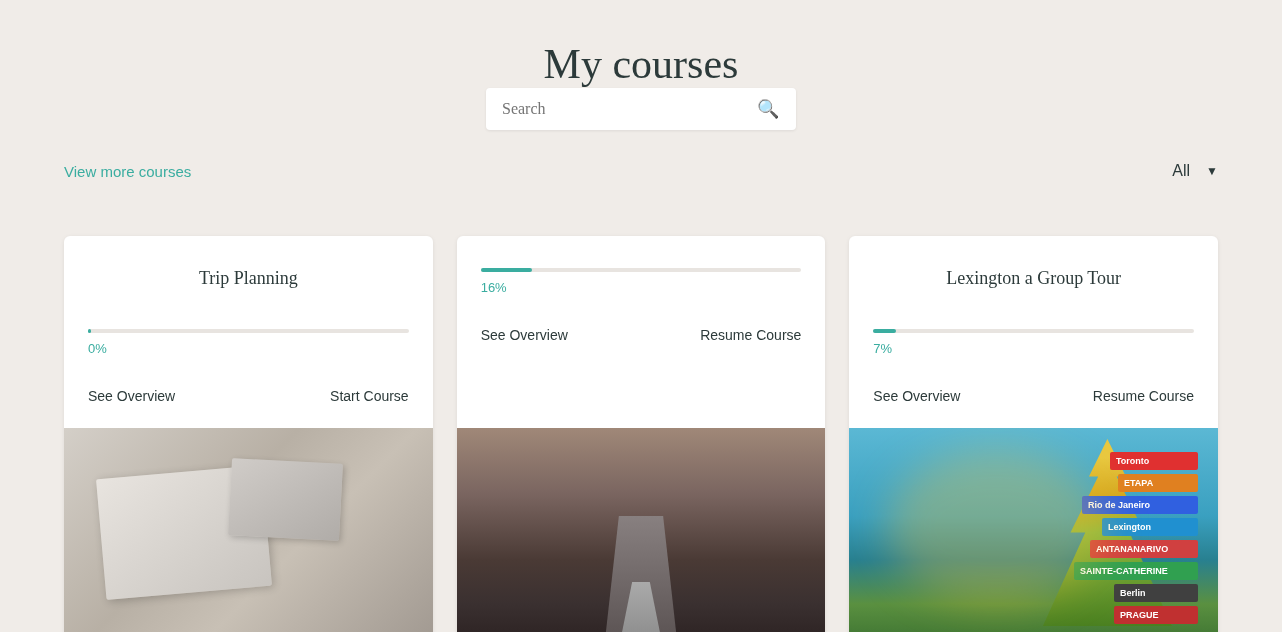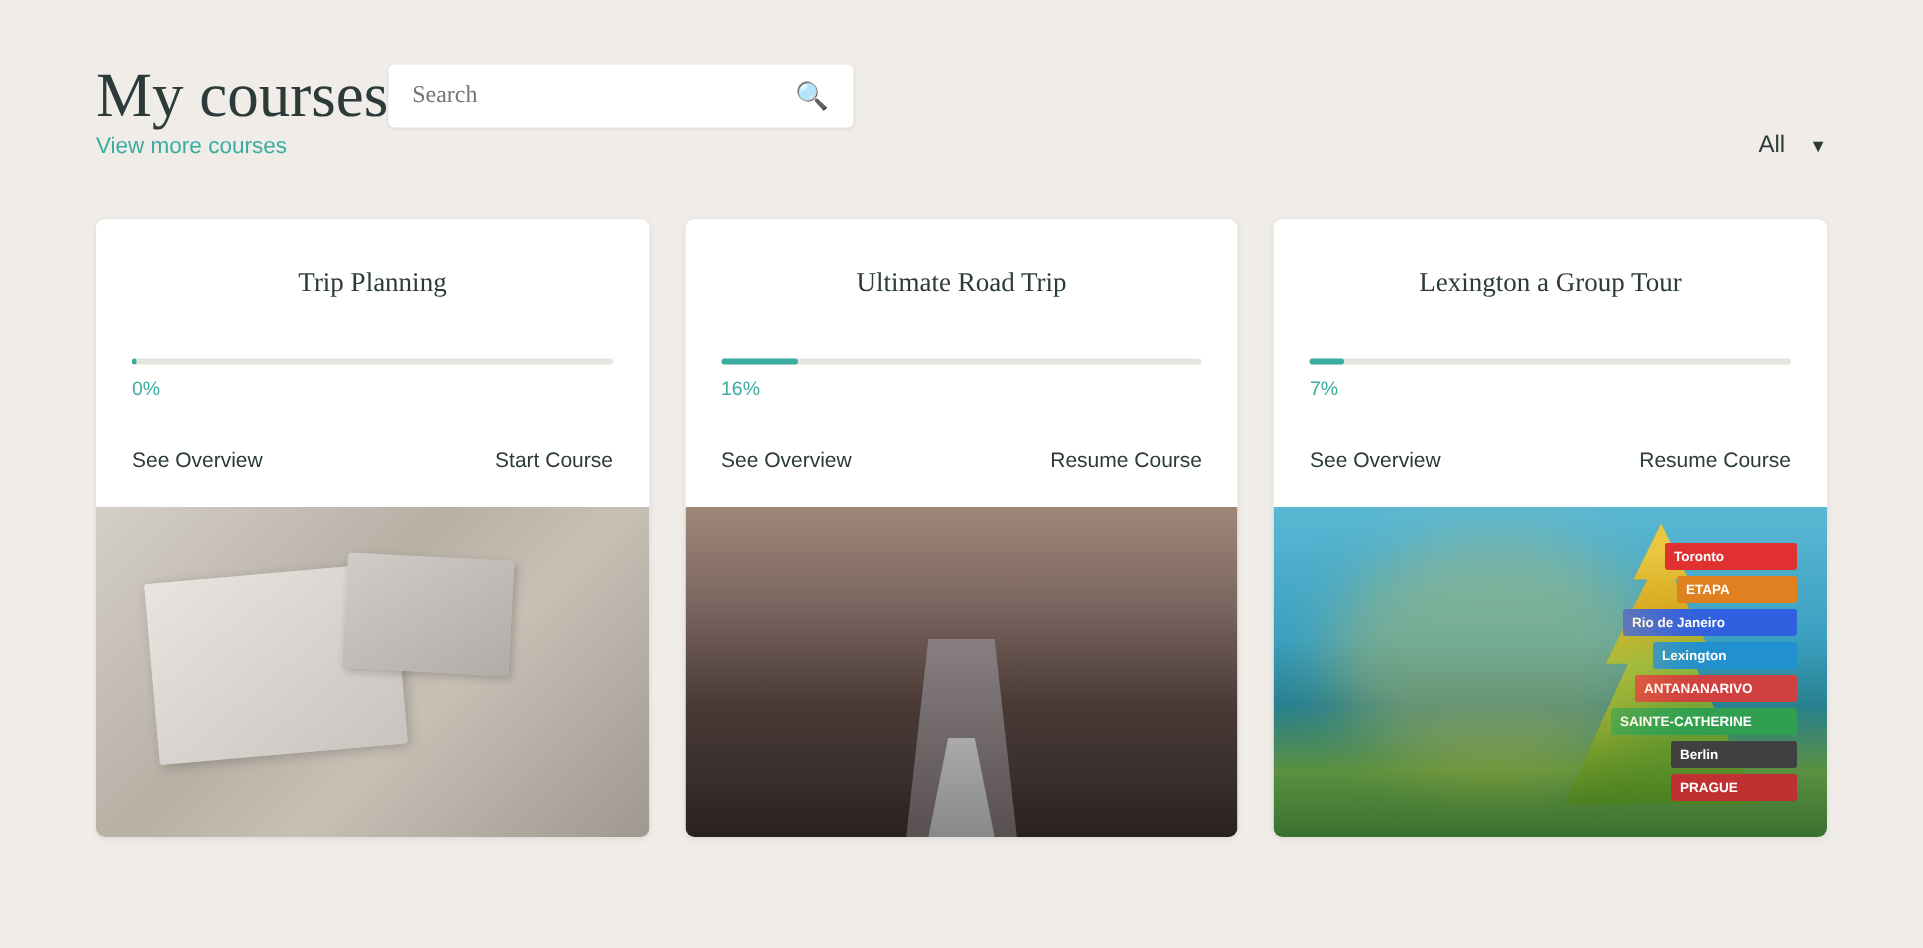--- a/index.html
+++ b/index.html
@@ -9,22 +9,24 @@
       min-height: 632px;
       overflow-x: hidden;
     }
     .page {
       max-width: 1282px;
       margin: 0 auto;
       padding: 40px 64px 0 64px;
     }
     .header {
       display: flex;
-      justify-content: flex-start;
-      align-items: center;
+      justify-content: space-between;
+      align-items: center;
+      margin-bottom: 32px;
+      flex-direction: column;
     }
     .page-title {
       font-size: 42px;
       font-weight: 400;
       color: #2c3a3a;
       font-family: Georgia, serif;
     }
     .search-bar {
       display: flex;
       align-items: center;
@@ -45,21 +47,21 @@
     }
     .search-icon {
       color: #888;
       font-size: 18px;
       margin-left: 8px;
     }
     .subheader {
       display: flex;
       justify-content: space-between;
       align-items: center;
-      margin-bottom: 8px;
+      margin-bottom: 24px;
     }
     .view-more-link {
       color: #3aada0;
       font-size: 15px;
       text-decoration: none;
       cursor: pointer;
       font-family: Arial, sans-serif;
     }
     .filter-all {
       display: flex;
@@ -279,21 +281,20 @@
           <button class="action-btn">See Overview</button>
           <button class="action-btn">Start Course</button>
         </div>
       </div>
 
         <div class="course-image-container img-trip-planning"></div>
 
     </div>
       <div class="course-card">
       <div class="course-info">
-        <div class="course-title">Ultimate Road Trip</div>
         <div class="progress-bar-container">
           <div class="progress-bar-fill" style="width: 16%"></div>
         </div>
         <div class="progress-label">16%</div>
         <div class="course-actions">
           <button class="action-btn">See Overview</button>
           <button class="action-btn">Resume Course</button>
         </div>
       </div>
 

